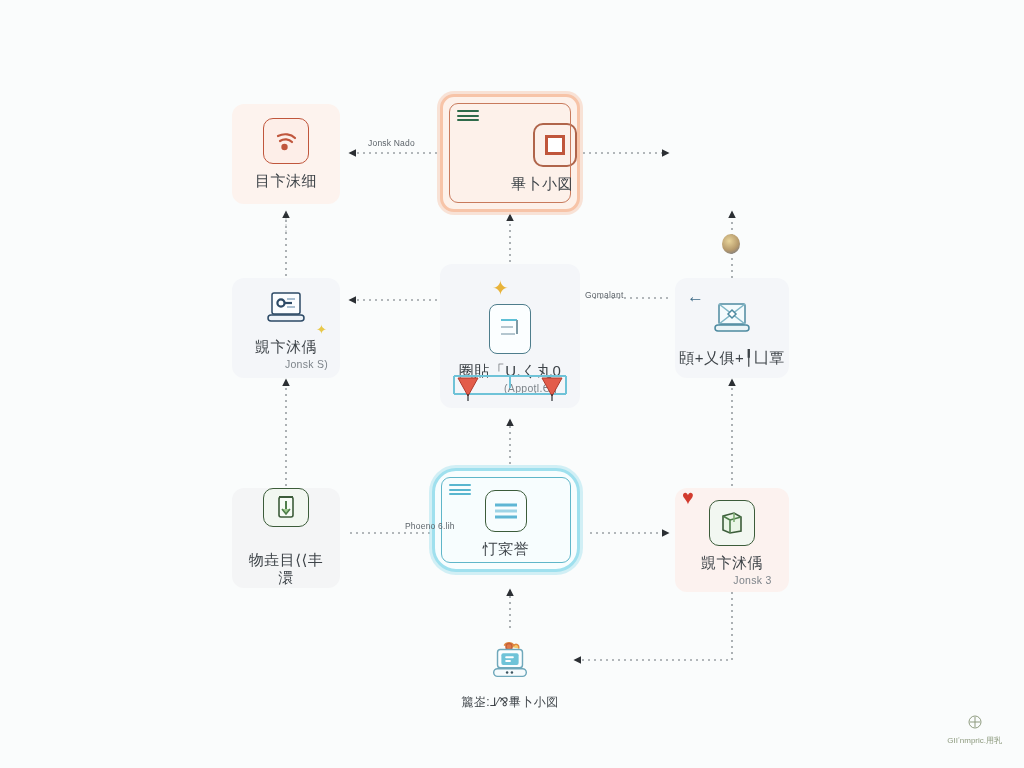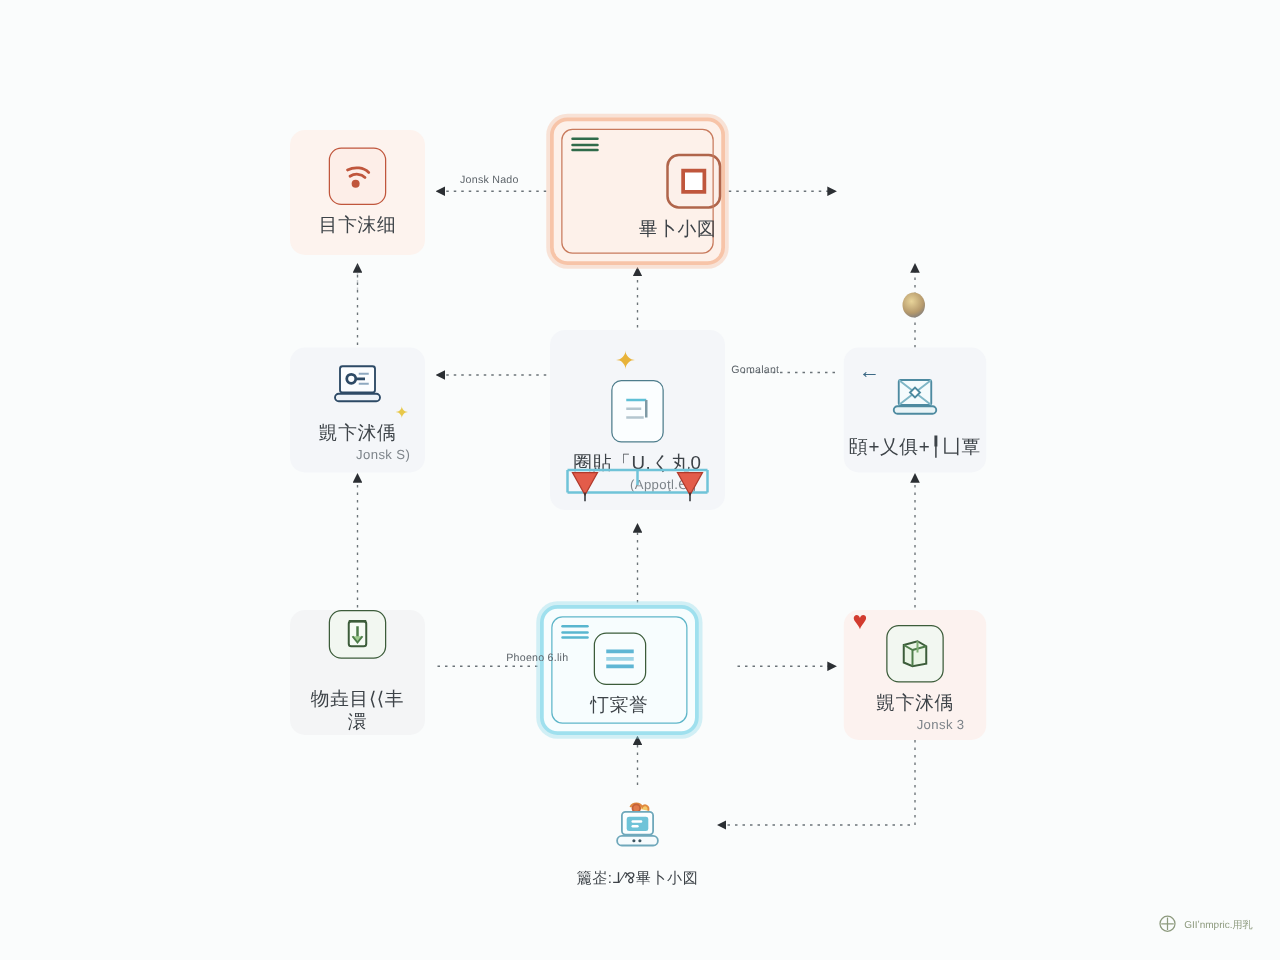--- a/index.html
+++ b/index.html
@@ -115,20 +115,21 @@
 
   
   .deco { position: absolute; z-index: 6; }
   .watermark {
     position: absolute;
     right: 22px; bottom: 22px;
     display: flex; align-items: center; gap: 6px;
     font-size: 8px; color: #8d9a7e;
     filter: blur(.4px);
     z-index: 7;
+    flex-direction: column;
   }
 </style>
 </head>
 <body>
 
 <div id="stage">
 
   <svg id="edges" viewBox="0 0 1024 768">
     <defs>
       <marker id="arrow" viewBox="0 0 10 10" refX="8" refY="5" markerWidth="7" markerHeight="7" orient="auto-start-reverse">
@@ -252,21 +253,21 @@
         <rect x="6" y="5" width="14" height="20" rx="2" fill="#f6fbf5"></rect>
         <path d="M13 9 L13 18" stroke="#4e7d4a" stroke-width="2"></path>
         <path d="M9 17 L13 22 L17 17" fill="#9ecb8e" stroke="#4e7d4a"></path>
         <path d="M6 5 L20 5" stroke="#3c5c3a" stroke-width="2"></path>
       </svg>
     </div>
     <div class="node-title" style="white-space:pre-line;">物垚目⟨⟨丰
 澴</div>
   </div>
 
-  <div class="node framed-blue" style="left:432px; top:484px; width:127px; height:104px;">
+  <div class="node framed-blue" style="left:432px; top:468px; width:148px; height:104px;border-radius:24px;">
     <div class="inner-frame"></div>
     <div class="hamburger ham-blue">
       <span></span>
         <span></span>
         <span></span>
     </div>
     <div class="icon-box" style="border:1.6px solid #3c5c3a;background:#f8fdfe;width:42px;height:42px;margin-top:8px;">
       <svg width="28" height="22" viewBox="0 0 28 22" fill="none" stroke-width="3">
         <path d="M3 5 L25 5" stroke="#5fb6d4"></path>
         <path d="M3 11 L25 11" stroke="#9ed4e6"></path>

